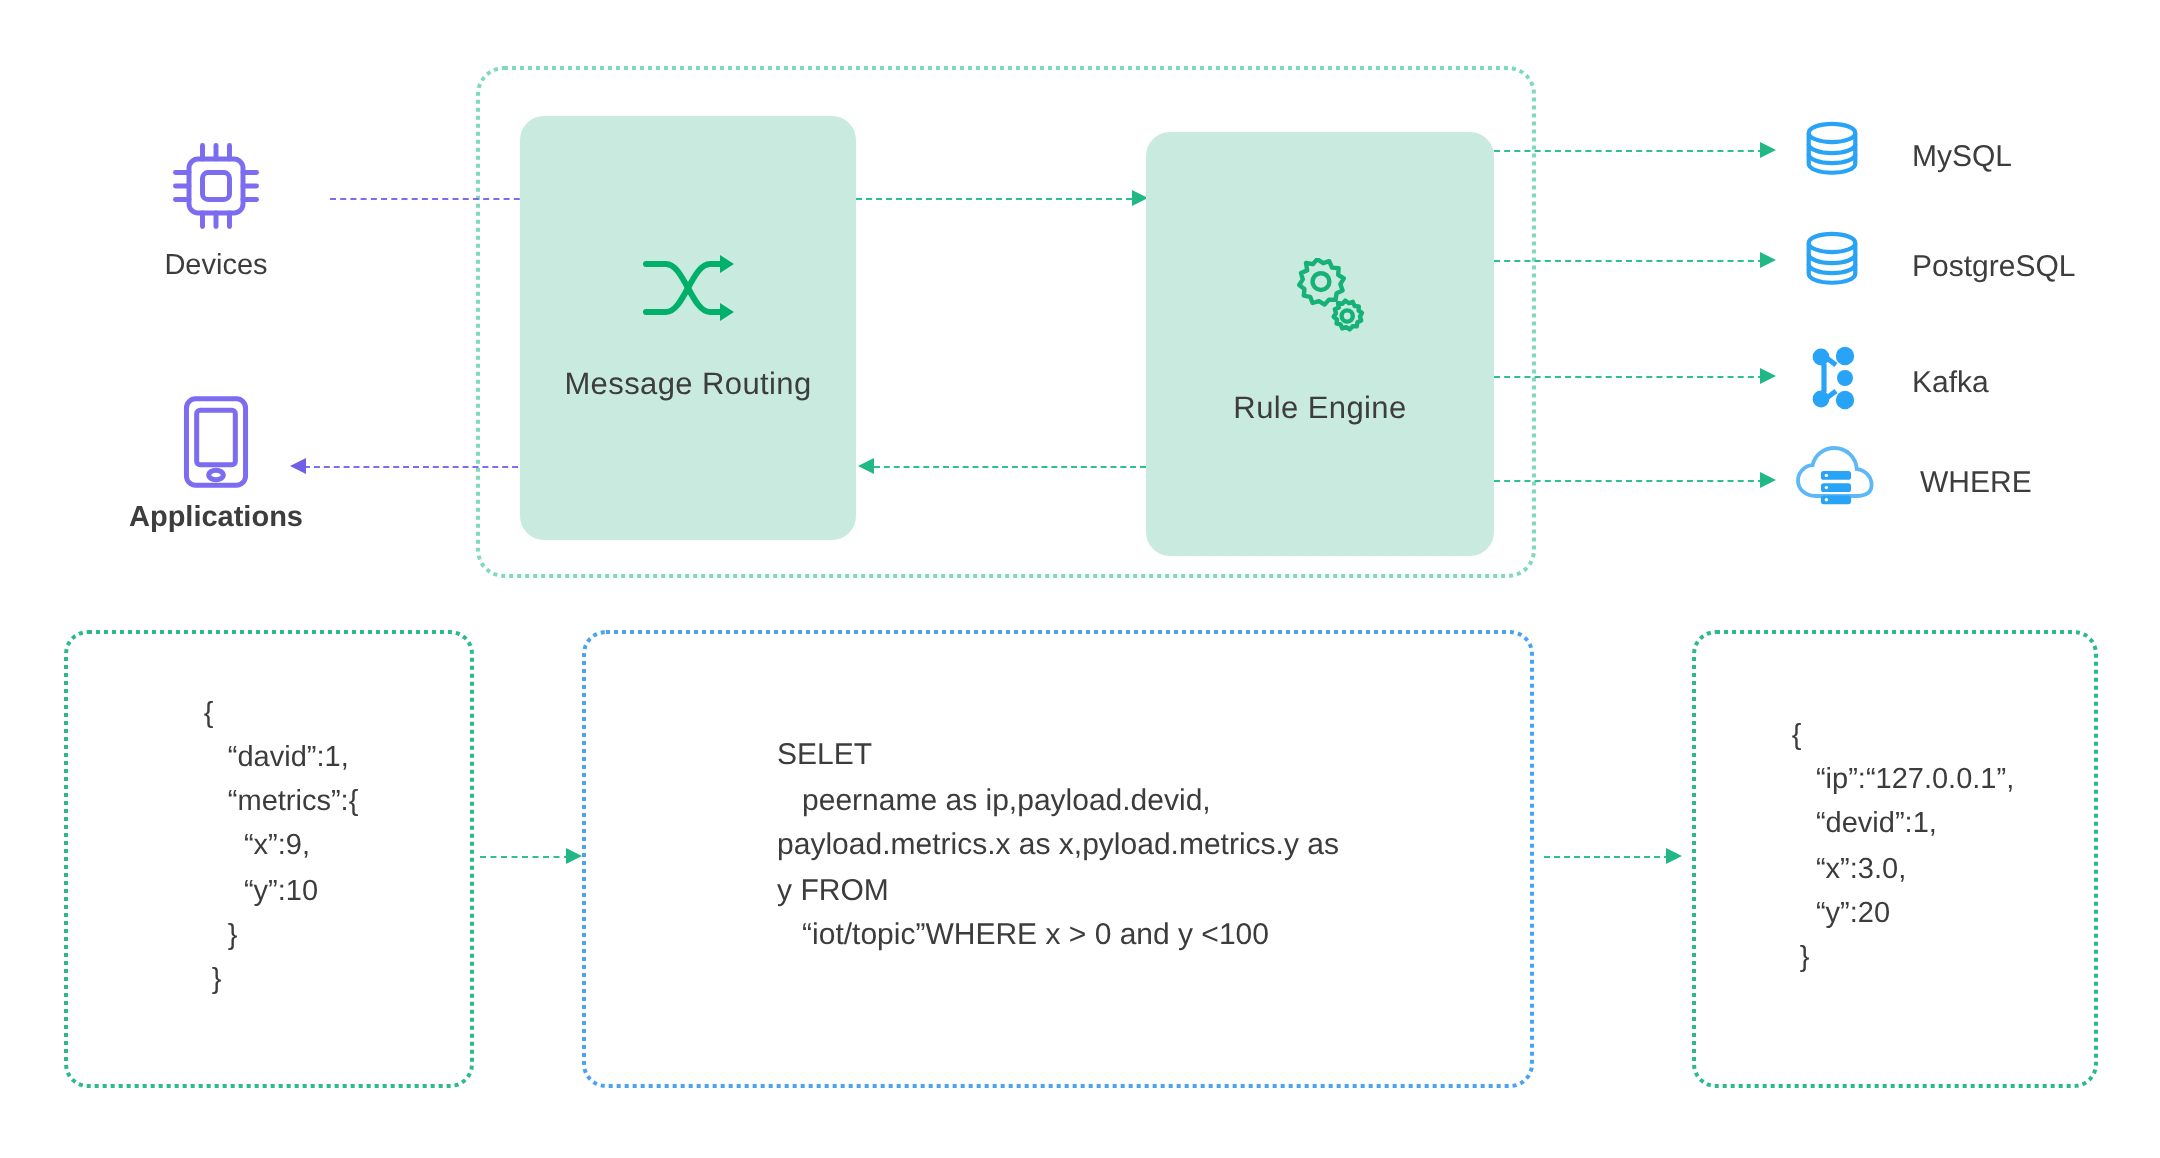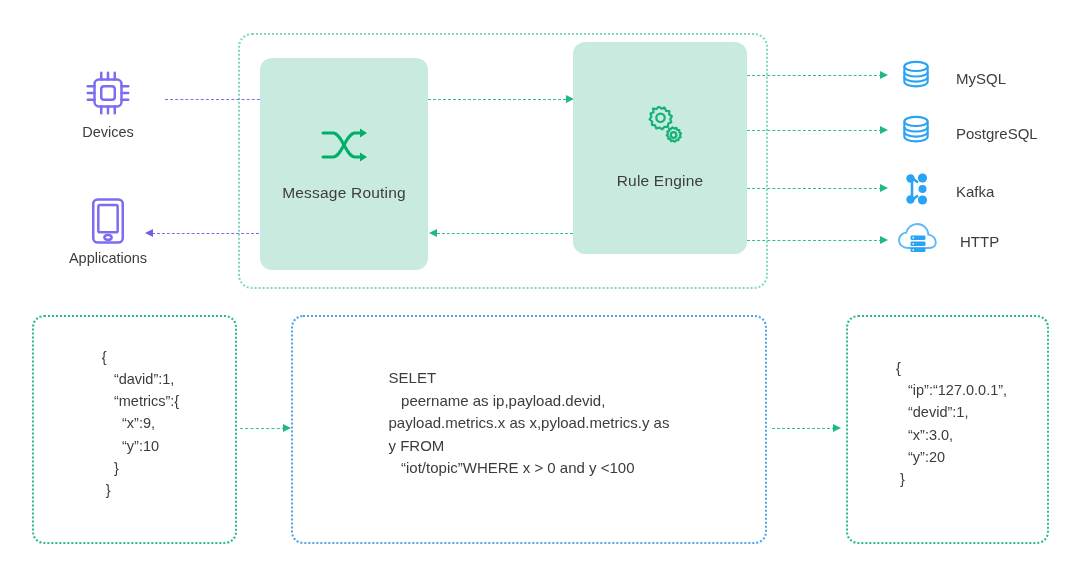--- a/index.html
+++ b/index.html
@@ -27,31 +27,31 @@
   .proc-box{
     background:#c9ebdf;
     border-radius:12px;
     display:flex;
     flex-direction:column;
     align-items:center;
     justify-content:center;
     box-sizing:border-box;
   }
   #box-routing{left:260px;top:58px;width:168px;height:212px;}
-  #box-rule{left:573px;top:42px;width:174px;height:212px;}
+  #box-rule{left:573px;top:66px;width:174px;height:212px;}
   .proc-icon{display:block;margin-bottom:16px;}
   .proc-label{
     font-size:15.5px;color:#3d3d3d;letter-spacing:.2px;
     text-align:center;line-height:1.2;
   }
 
   
   .endpoint{display:flex;flex-direction:column;align-items:center;}
   #ep-devices{left:62px;top:66px;width:92px;}
-  #ep-apps{left:55px;top:196px;width:106px;}
+  #ep-apps{left:55px;top:196px;width:106px;font-weight:bold;}
   .ep-label{font-size:14.5px;color:#3d3d3d;white-space:nowrap;}
 
   
   .sink{display:flex;align-items:center;left:898px;}
   .sink-label{margin-left:22px;font-size:15px;color:#3d3d3d;white-space:nowrap;}
   #sink-mysql{top:58px;}
   #sink-postgres{top:113px;}
   #sink-kafka{top:170px;}
   #sink-http{top:222px;}
 
@@ -225,21 +225,21 @@
           <rect x="12.5" y="19.6" width="15" height="4.4" rx="1.3"></rect>
           <rect x="12.5" y="25.7" width="15" height="4.4" rx="1.3"></rect>
         </g>
         <g fill="#ffffff">
           <circle cx="15.2" cy="15.7" r="0.85"></circle>
           <circle cx="15.2" cy="21.8" r="0.85"></circle>
           <circle cx="15.2" cy="27.9" r="0.85"></circle>
         </g>
       </svg>
     </span>
-    <span class="sink-label">HTTP</span>
+    <span class="sink-label">WHERE</span>
   </div>
 
   <div class="abs data-box box-green" id="json-in">
     <pre class="code">{
    “david”:1,
    “metrics”:{
      “x”:9,
      “y”:10
    }
  }</pre>

